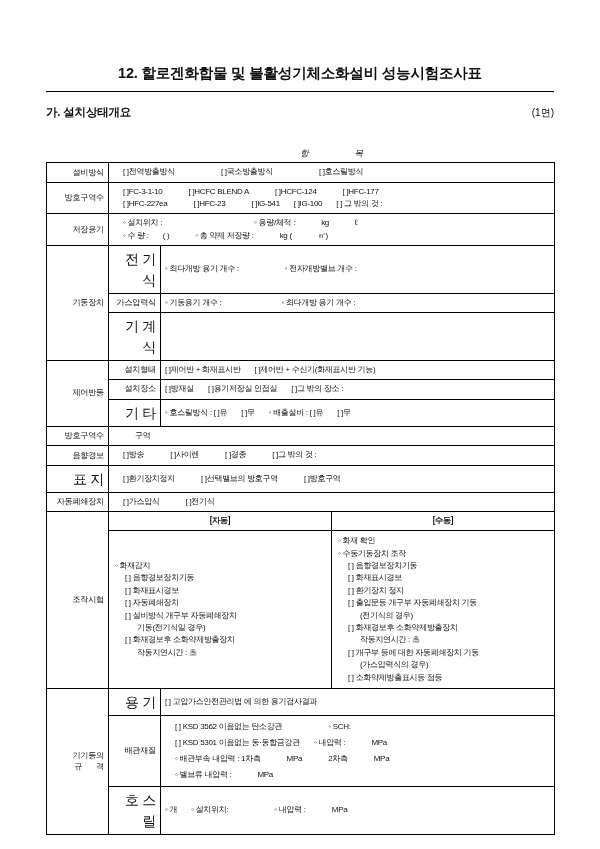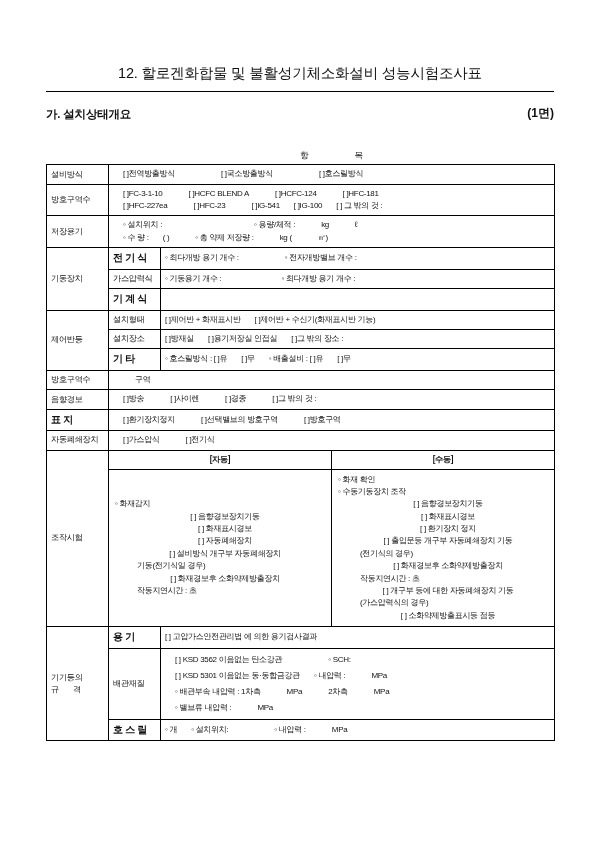--- a/index.html
+++ b/index.html
@@ -5,46 +5,46 @@
   html,body{margin:0;padding:0;}
   body{
     width:600px;height:849px;background:#ffffff;
     font-family:"Liberation Sans","DejaVu Sans",sans-serif;
     color:#111;
     position:relative;
     -webkit-font-smoothing:antialiased;
   }
   .page{position:relative;width:600px;height:849px;box-sizing:border-box;padding:0 46px;}
   .doc-title{
-    font-size:14.5px;font-weight:normal;letter-spacing:-0.2px;
+    font-size:14.5px;font-weight:bold;letter-spacing:-0.2px;
     text-align:center;margin:64px 0 0 0;padding-bottom:8px;
   }
   .title-rule{border-bottom:1.6px solid #000;margin:0 0 13px 0;}
   .sec-row{display:flex;align-items:flex-end;justify-content:space-between;margin-bottom:24px;}
   .sec-title{font-size:11.5px;font-weight:bold;letter-spacing:-0.2px;}
-  .sec-note{font-size:12px;font-weight:bold;}
+  .sec-note{font-size:10px;font-weight:normal;}
   table.form{
     width:100%;border-collapse:collapse;table-layout:fixed;
     font-size:8px;line-height:1.45;
   }
   table.form td{
     border:0.7px solid #000;
     padding:3px 4px;
     vertical-align:middle;
     letter-spacing:-0.3px;
   }
-  .lbl{text-align:left;font-size:8.2px;letter-spacing:-0.4px;}
-  .lbl-sp{text-align:left;font-size:10px;letter-spacing:2px;font-weight:bold;}
+  .lbl{text-align:right;font-size:8.2px;letter-spacing:-0.4px;}
+  .lbl-sp{text-align:right;font-size:14px;letter-spacing:2px;}
   .hdr{text-align:center;font-size:8.5px;letter-spacing:6px;padding:4px 0;}
   .nb{border:none !important;}
-  .no-t{border-top:none !important;}
+  .no-t{border-top:none !important;font-style:italic;}
   .no-b{border-bottom:none !important;}
   .no-l{border-left:none !important;}
   .ln{display:block;}
-  .ind{padding-left:10px;text-align:center;}
+  .ind{padding-left:10px;}
   .ind2{padding-left:22px;}
   .gap{display:inline-block;width:26px;}
   .gap-s{display:inline-block;width:14px;}
   .gap-l{display:inline-block;width:46px;}
   .bxhdr{text-align:center;font-weight:bold;font-size:8.2px;}
   .opcell{padding:4px 6px;line-height:1.55;}
   .vtop{vertical-align:top;}
   .tight{letter-spacing:-0.6px;}
 </style>
 </head>
@@ -80,21 +80,21 @@
         <td class="lbl">설비방식</td>
         <td colspan="3" class="opcell">
           <span class="ind">[  ]전역방출방식</span><span class="gap-l"></span><span>[  ]국소방출방식</span><span class="gap-l"></span><span>[  ]호스릴방식</span>
         </td>
       </tr>
 
       <tr>
         <td class="lbl">방호구역수</td>
         <td colspan="3" class="opcell">
           <span class="ln">
-            <span class="ind">[  ]FC-3-1-10</span><span class="gap"></span><span>[  ]HCFC BLEND A</span><span class="gap"></span><span>[  ]HCFC-124</span><span class="gap"></span><span>[  ]HFC-181</span>
+            <span class="ind">[  ]FC-3-1-10</span><span class="gap"></span><span>[  ]HCFC BLEND A</span><span class="gap"></span><span>[  ]HCFC-124</span><span class="gap"></span><span>[  ]HFC-177</span>
           </span>
           <span class="ln">
             <span class="ind">[  ]HFC-227ea</span><span class="gap"></span><span>[  ]HFC-23</span><span class="gap"></span><span>[  ]IG-541</span><span class="gap-s"></span><span>[  ]IG-100</span><span class="gap-s"></span><span>[  ] 그 밖의 것 :</span>
           </span>
         </td>
       </tr>
 
       <tr>
         <td class="lbl">저장용기</td>
         <td colspan="3" class="opcell">

